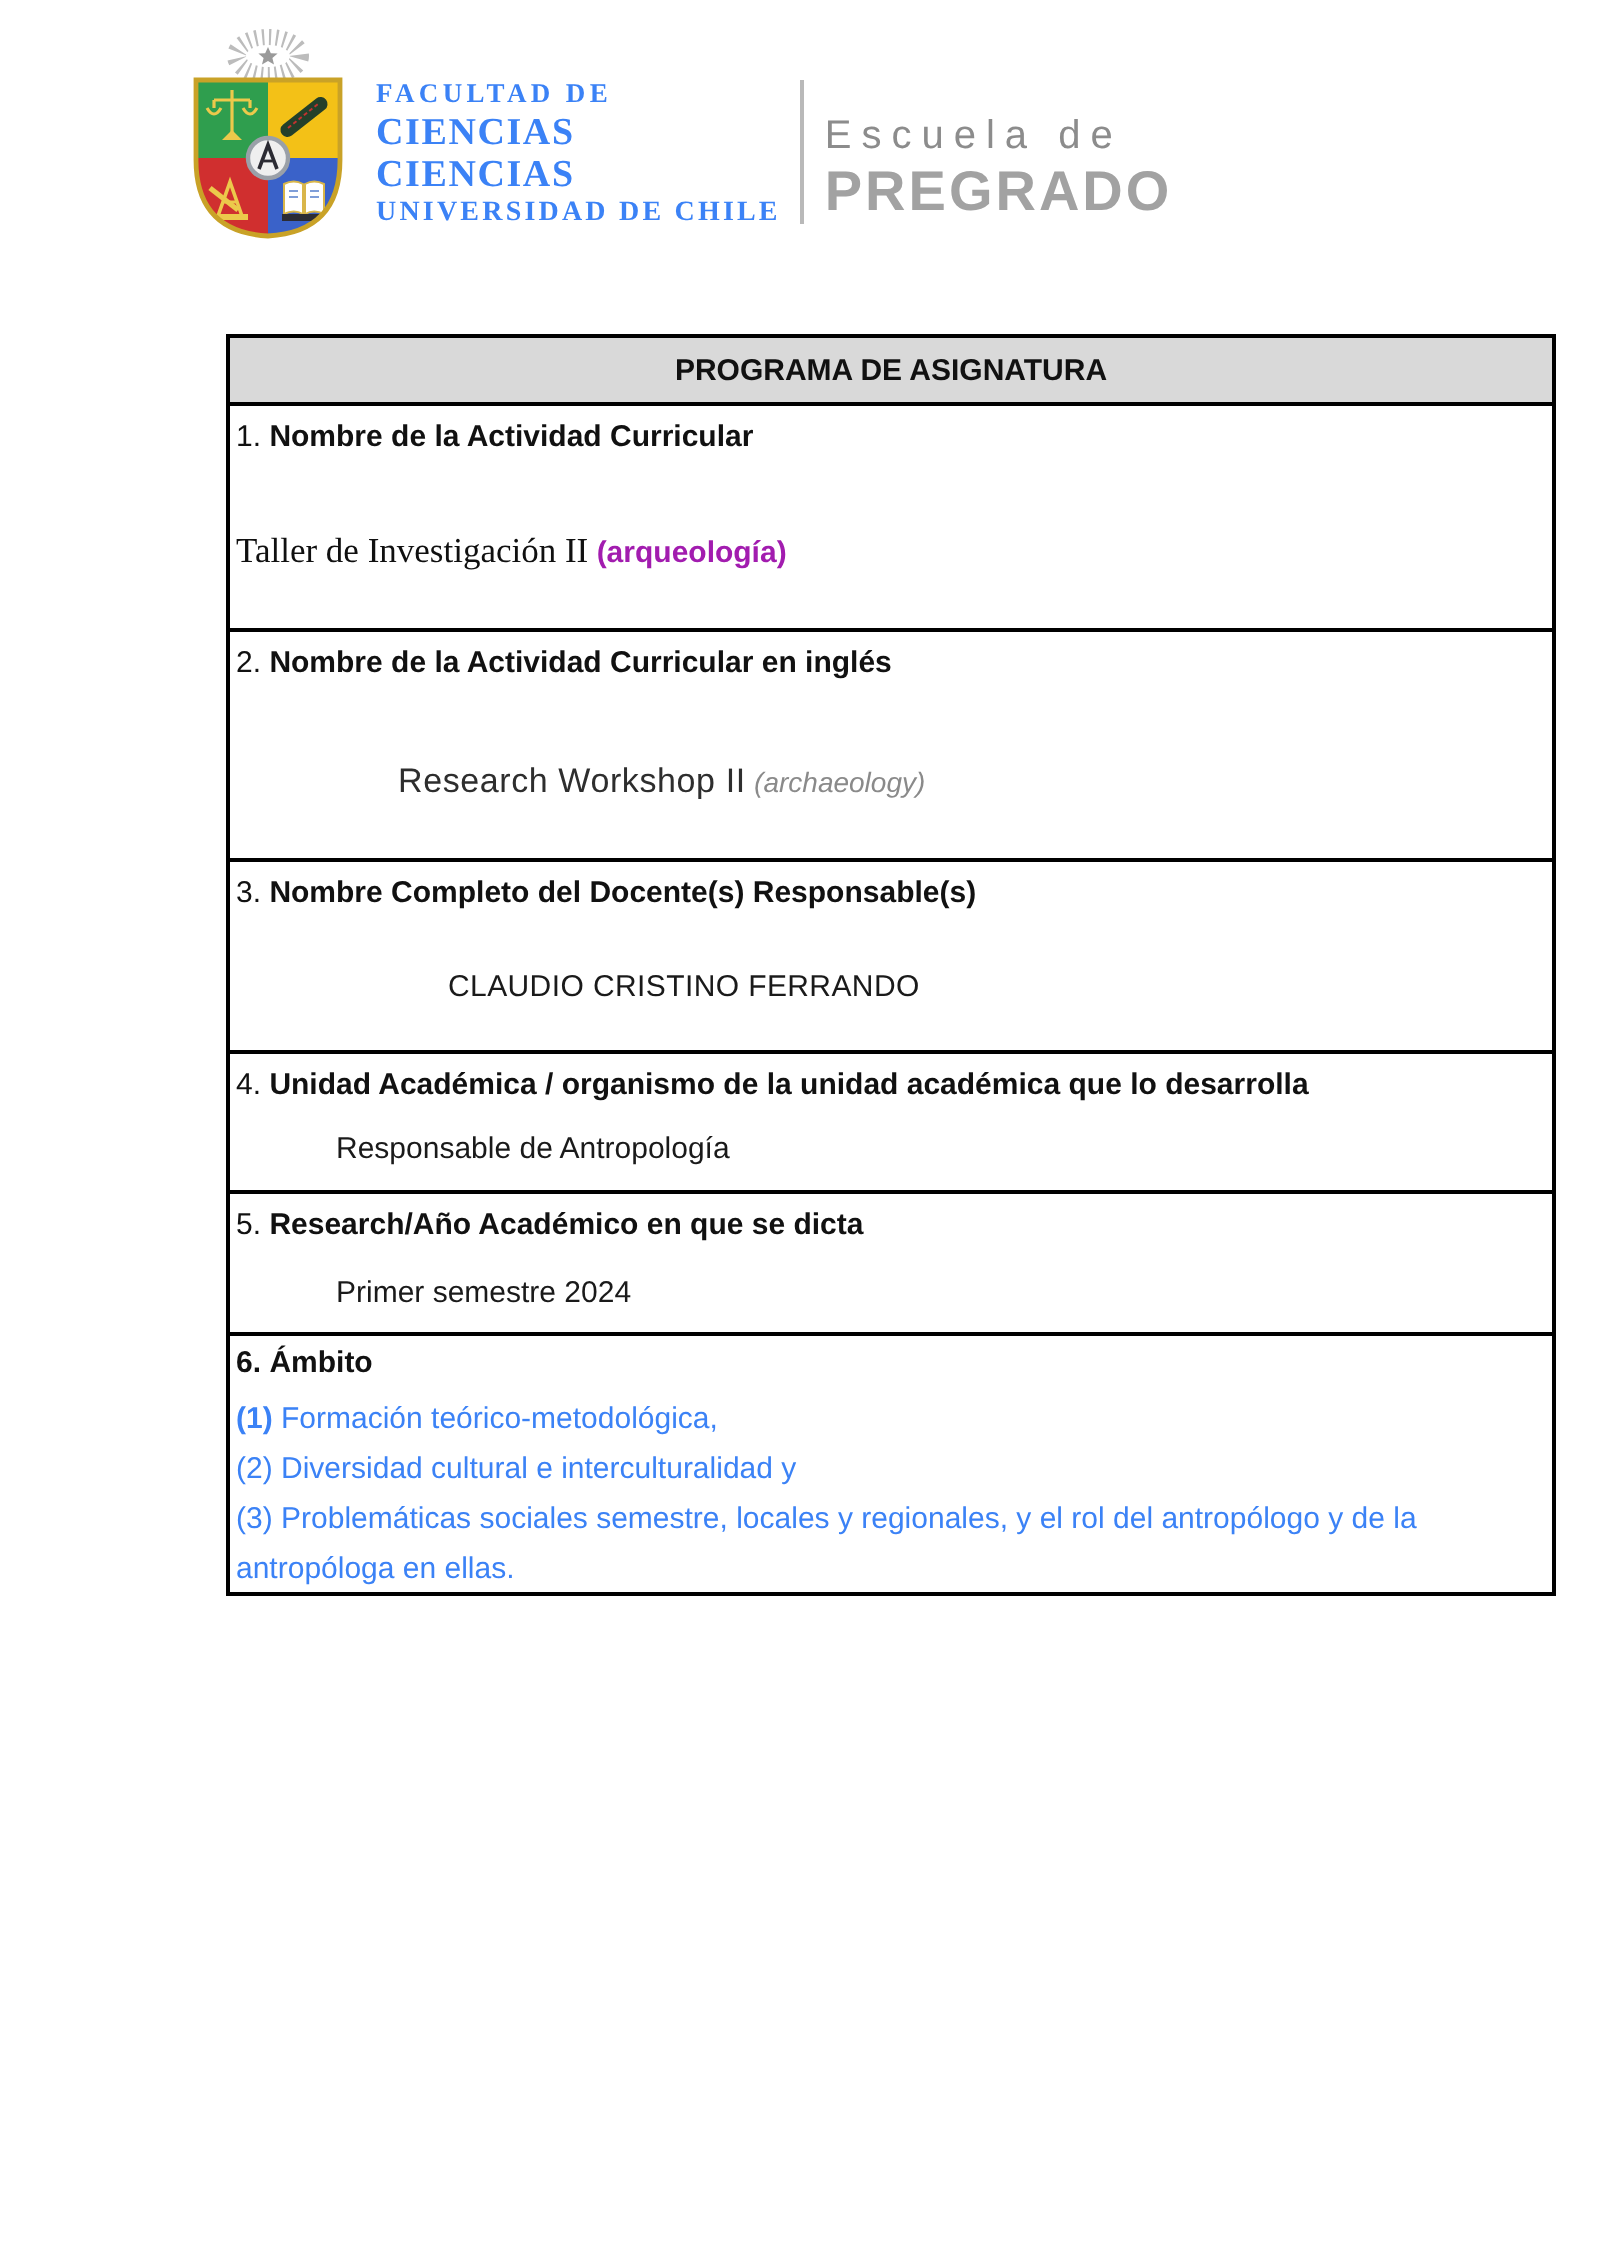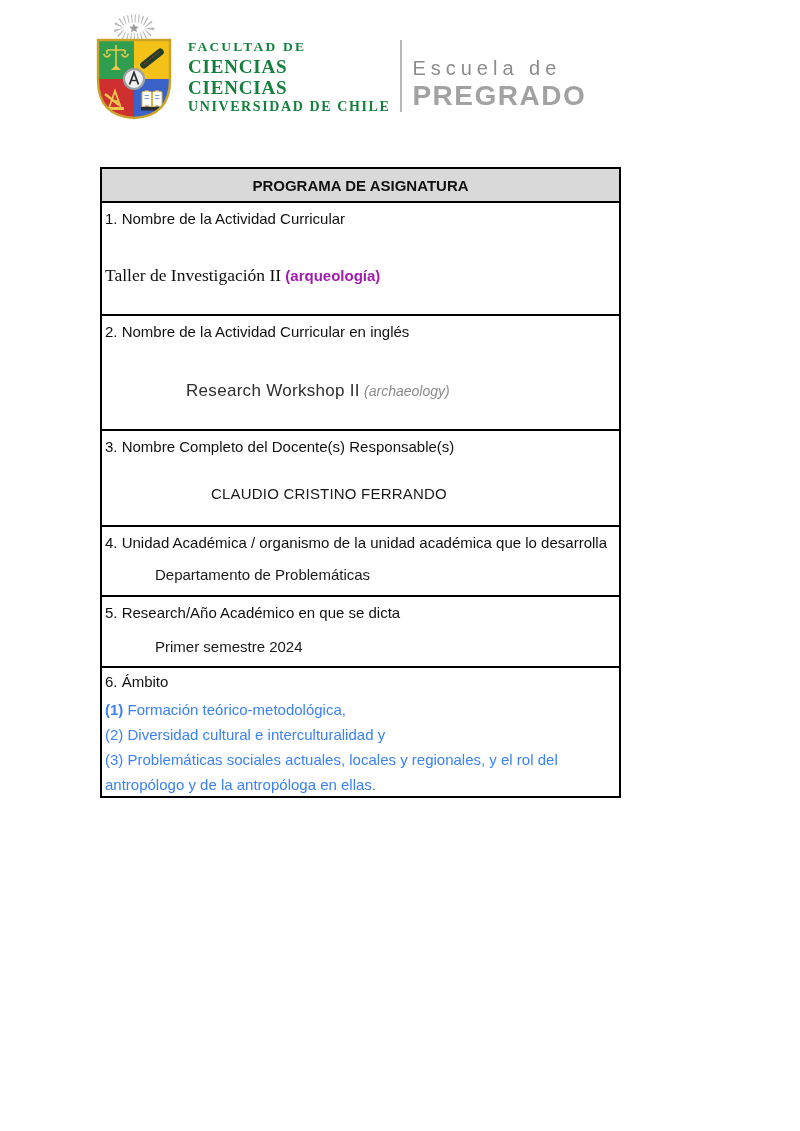--- a/index.html
+++ b/index.html
@@ -20,44 +20,44 @@
     left: 88px;
     top: 14px;
     display: flex;
     align-items: flex-start;
   }
   .crest { width: 92px; height: 108px; flex: 0 0 auto; }
   .faculty-text {
     margin-left: 8px;
     margin-top: 26px;
     font-family: "Liberation Serif", serif;
-    color: #15803d;
+    color: #3b82f6;
     line-height: 1;
     white-space: nowrap;
   }
   .fac-line1 { font-size: 13.5px; letter-spacing: 2.2px; font-weight: 600; margin-bottom: 3px; }
   .fac-line2, .fac-line3 { font-size: 19px; font-weight: 700; letter-spacing: 0.8px; margin-bottom: 2px; }
   .fac-univ { font-size: 14px; letter-spacing: 1.6px; font-weight: 600; margin-top: 3px; }
   .logo-divider {
     width: 2px;
     height: 72px;
     background: #b9b9b9;
     margin: 26px 10px 0 10px;
     flex: 0 0 auto;
   }
   .school-text { margin-top: 44px; line-height: 1; white-space: nowrap; }
   .school-line1 { font-size: 20px; color: #8c8c8c; letter-spacing: 5px; margin-bottom: 4px; }
   .school-line2 { font-size: 28px; color: #a2a2a2; font-weight: 700; letter-spacing: 1.5px; }
 
   
   .doc-table {
     position: absolute;
-    left: 100px;
+    left: 113px;
     top: 167px;
-    width: 521px;
+    width: 665px;
     border: 2px solid #000;
     background: #fff;
   }
   .thead {
     height: 34px;
     background: #d9d9d9;
     border-bottom: 2px solid #000;
     font-weight: 700;
     font-size: 15px;
     text-align: center;
@@ -68,21 +68,21 @@
   .trow.bordered { border-bottom: 2px solid #000; }
   .r1 { height: 113px; }
   .r2 { height: 115px; }
   .r3 { height: 96px; }
   .r4 { height: 70px; }
   .r5 { height: 71px; }
   .r6 { height: 128px; padding-top: 4px; }
 
   .cell-label { font-size: 15px; line-height: 20px; color: #111; }
   .cell-label .num { font-weight: 400; }
-  .cell-label .lbl { font-weight: 400; }
+  .cell-label .lbl { font-weight: 700; }
 
   .val { font-size: 15px; line-height: 20px; color: #1a1a1a; }
   .val-r1 { margin-top: 36px; }
   .val-r1 .serif-part { font-family: "Liberation Serif", serif; font-size: 17.5px; color: #101010; }
   .val-r1 .paren-part { font-weight: 700; font-size: 15px; color: #a21caf; }
   .val-r2 { margin-top: 39px; padding-left: 81px; }
   .val-r2 .sans-part { font-size: 17px; color: #2e2e2e; letter-spacing: 0.3px; }
   .val-r2 .paren-part { font-size: 14px; font-style: italic; color: #8a8a8a; }
   .val-r3 { margin-top: 27px; padding-left: 106px; letter-spacing: 0.2px; }
   .val-r4 { margin-top: 12px; padding-left: 50px; }
@@ -180,31 +180,31 @@
       <div class="val val-r2"><span class="sans-part">Research Workshop II</span> <span class="paren-part">(archaeology)</span></div>
     </section>
 
     <section class="trow bordered r3">
       <div class="cell-label"><span class="num">3.</span> <span class="lbl">Nombre Completo del Docente(s) Responsable(s)</span></div>
       <div class="val val-r3">CLAUDIO CRISTINO FERRANDO</div>
     </section>
 
     <section class="trow bordered r4">
       <div class="cell-label"><span class="num">4.</span> <span class="lbl">Unidad Académica / organismo de la unidad académica que lo desarrolla</span></div>
-      <div class="val val-r4">Departamento de Problemáticas</div>
+      <div class="val val-r4">Responsable de Antropología</div>
     </section>
 
     <section class="trow bordered r5">
       <div class="cell-label"><span class="num">5.</span> <span class="lbl">Research/Año Académico en que se dicta</span></div>
       <div class="val val-r5">Primer semestre 2024</div>
     </section>
 
     <section class="trow r6">
       <div class="cell-label"><span class="lbl">6.</span> <span class="lbl">Ámbito</span></div>
       <div class="ambito-items">
         <div class="ambito-item"><span class="pfx-bold">(1)</span> <span>Formación teórico-metodológica,</span></div>
         <div class="ambito-item"><span class="pfx">(2)</span> <span>Diversidad cultural e interculturalidad y</span></div>
-        <div class="ambito-item"><span class="pfx">(3)</span> <span>Problemáticas sociales actuales, locales y regionales, y el rol del antropólogo y de la antropóloga en ellas.</span></div>
+        <div class="ambito-item"><span class="pfx">(3)</span> <span>Problemáticas sociales semestre, locales y regionales, y el rol del antropólogo y de la antropóloga en ellas.</span></div>
       </div>
     </section>
 
   </div>
 </div>
 
 </body></html>

